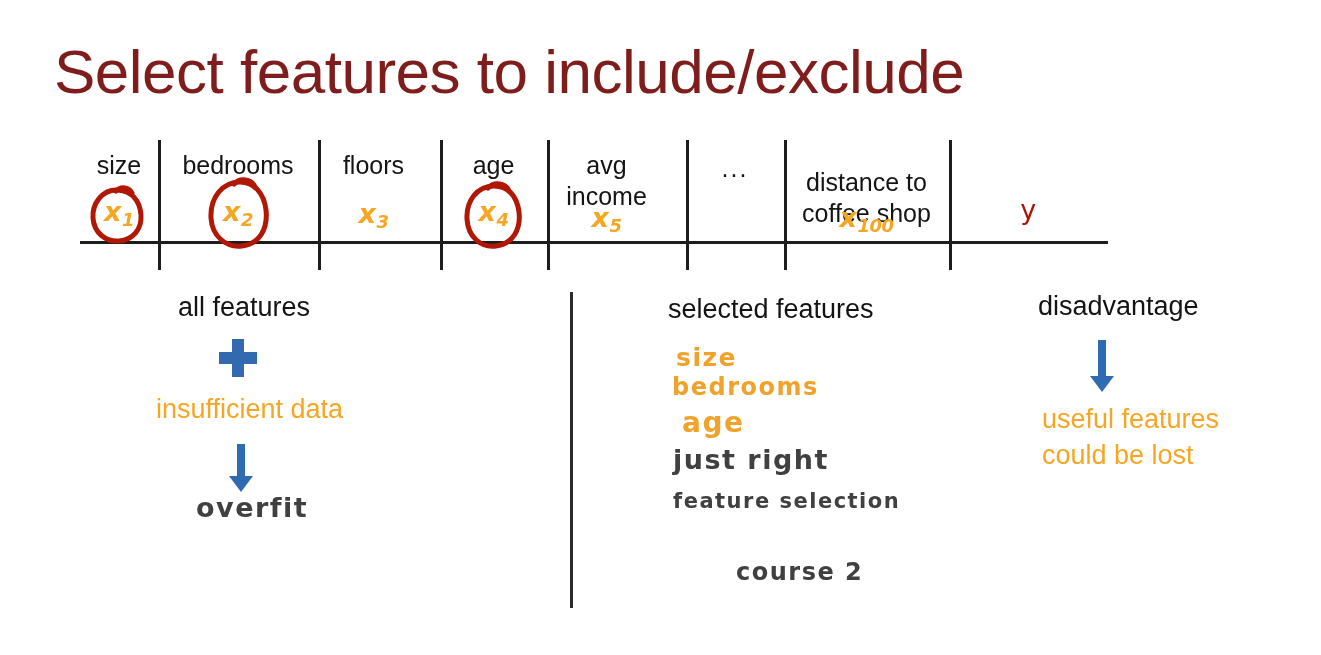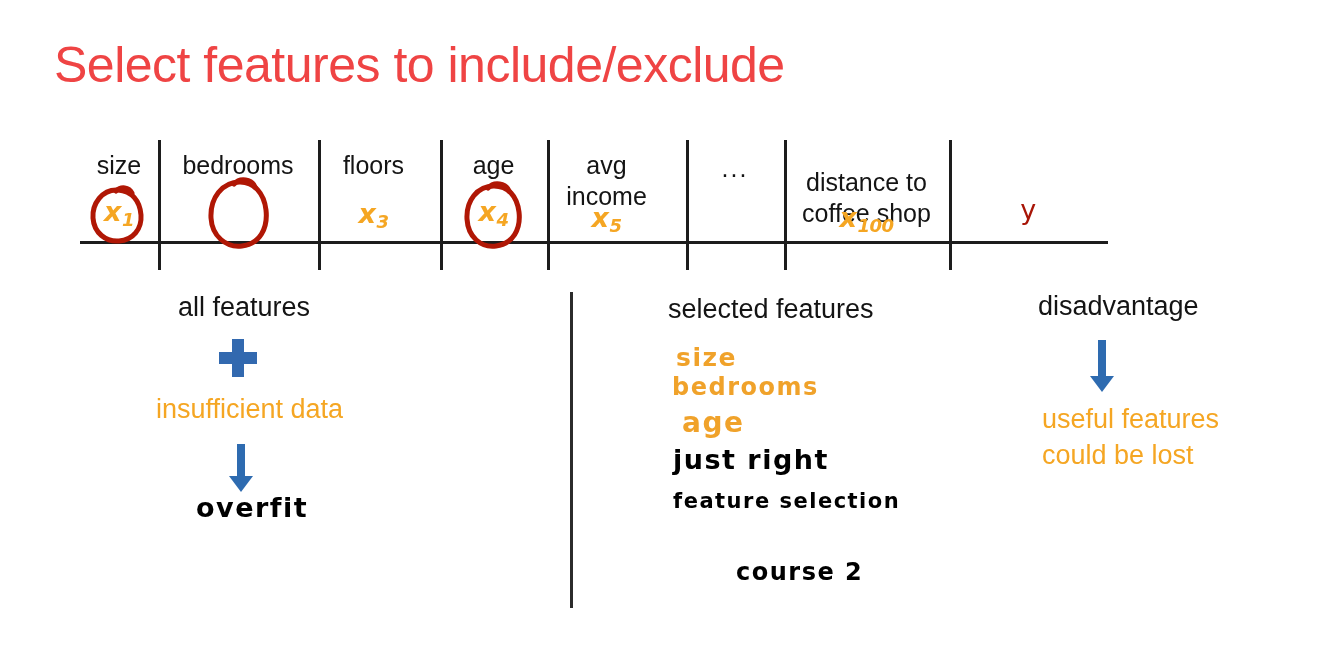--- a/index.html
+++ b/index.html
@@ -14,24 +14,24 @@
     overflow: hidden;
     font-family: "Liberation Sans", sans-serif;
     color: #1a1a1a;
   }
 
   
   .slide-title {
     position: absolute;
     left: 54px;
     top: 36px;
-    font-size: 50px;
+    font-size: 62px;
     font-weight: 400;
     letter-spacing: -0.5px;
-    color: #ef4444;
+    color: #7f1d1d;
     white-space: nowrap;
   }
 
   
   .feature-table {
     position: absolute;
     left: 80px;
     top: 140px;
     width: 1028px;
     height: 130px;
@@ -117,21 +117,21 @@
     white-space: nowrap;
   }
   .hand {
     position: absolute;
     font-family: "DejaVu Sans", sans-serif;
     font-weight: 600;
     white-space: nowrap;
     letter-spacing: 1.5px;
   }
   .hand-orange { color: #F0A22A; }
-  .hand-blue   { color: #000000; }
+  .hand-blue   { color: #404040; }
 
   
   .plus {
     position: absolute;
     width: 38px;
     height: 38px;
   }
   .plus::before, .plus::after {
     content: "";
     position: absolute;
@@ -184,20 +184,23 @@
       <span>x</span><span class="sub">1</span>
     </div>
     <svg class="circle-mark" style="left:8px; top:44px" width="64" height="62" viewBox="0 0 64 62">
       <path d="M30 6 C14 5, 4 20, 5 34 C6 49, 18 58, 31 57 C45 56, 54 45, 53 31 C52 17, 44 7, 30 6 Z" fill="none" stroke="#B01705" stroke-width="5" stroke-linecap="round"></path>
       <path d="M28 7 C33 2, 41 3, 44 9" fill="none" stroke="#B01705" stroke-width="5" stroke-linecap="round"></path>
     </svg>
   </div>
 
   <div class="col" style="left:78px; width:160px">
     <div class="col-label" style="margin-top:10px">bedrooms</div>
+    <div class="col-var" style="top:56px">
+      <span>x</span><span class="sub">2</span>
+    </div>
     <svg class="circle-mark" style="left:46px; top:36px" width="72" height="76" viewBox="0 0 72 76">
       <path d="M36 6 C18 6, 6 22, 7 42 C8 60, 22 72, 38 70 C56 68, 64 52, 62 34 C60 17, 50 6, 36 6 Z" fill="none" stroke="#B01705" stroke-width="5" stroke-linecap="round"></path>
       <path d="M30 8 C36 1, 48 3, 51 11" fill="none" stroke="#B01705" stroke-width="5" stroke-linecap="round"></path>
     </svg>
   </div>
 
   <div class="col" style="left:238px; width:111px">
     <div class="col-label" style="margin-top:10px">floors</div>
     <div class="col-var" style="top:58px">
       <span>x</span><span class="sub">3</span>

